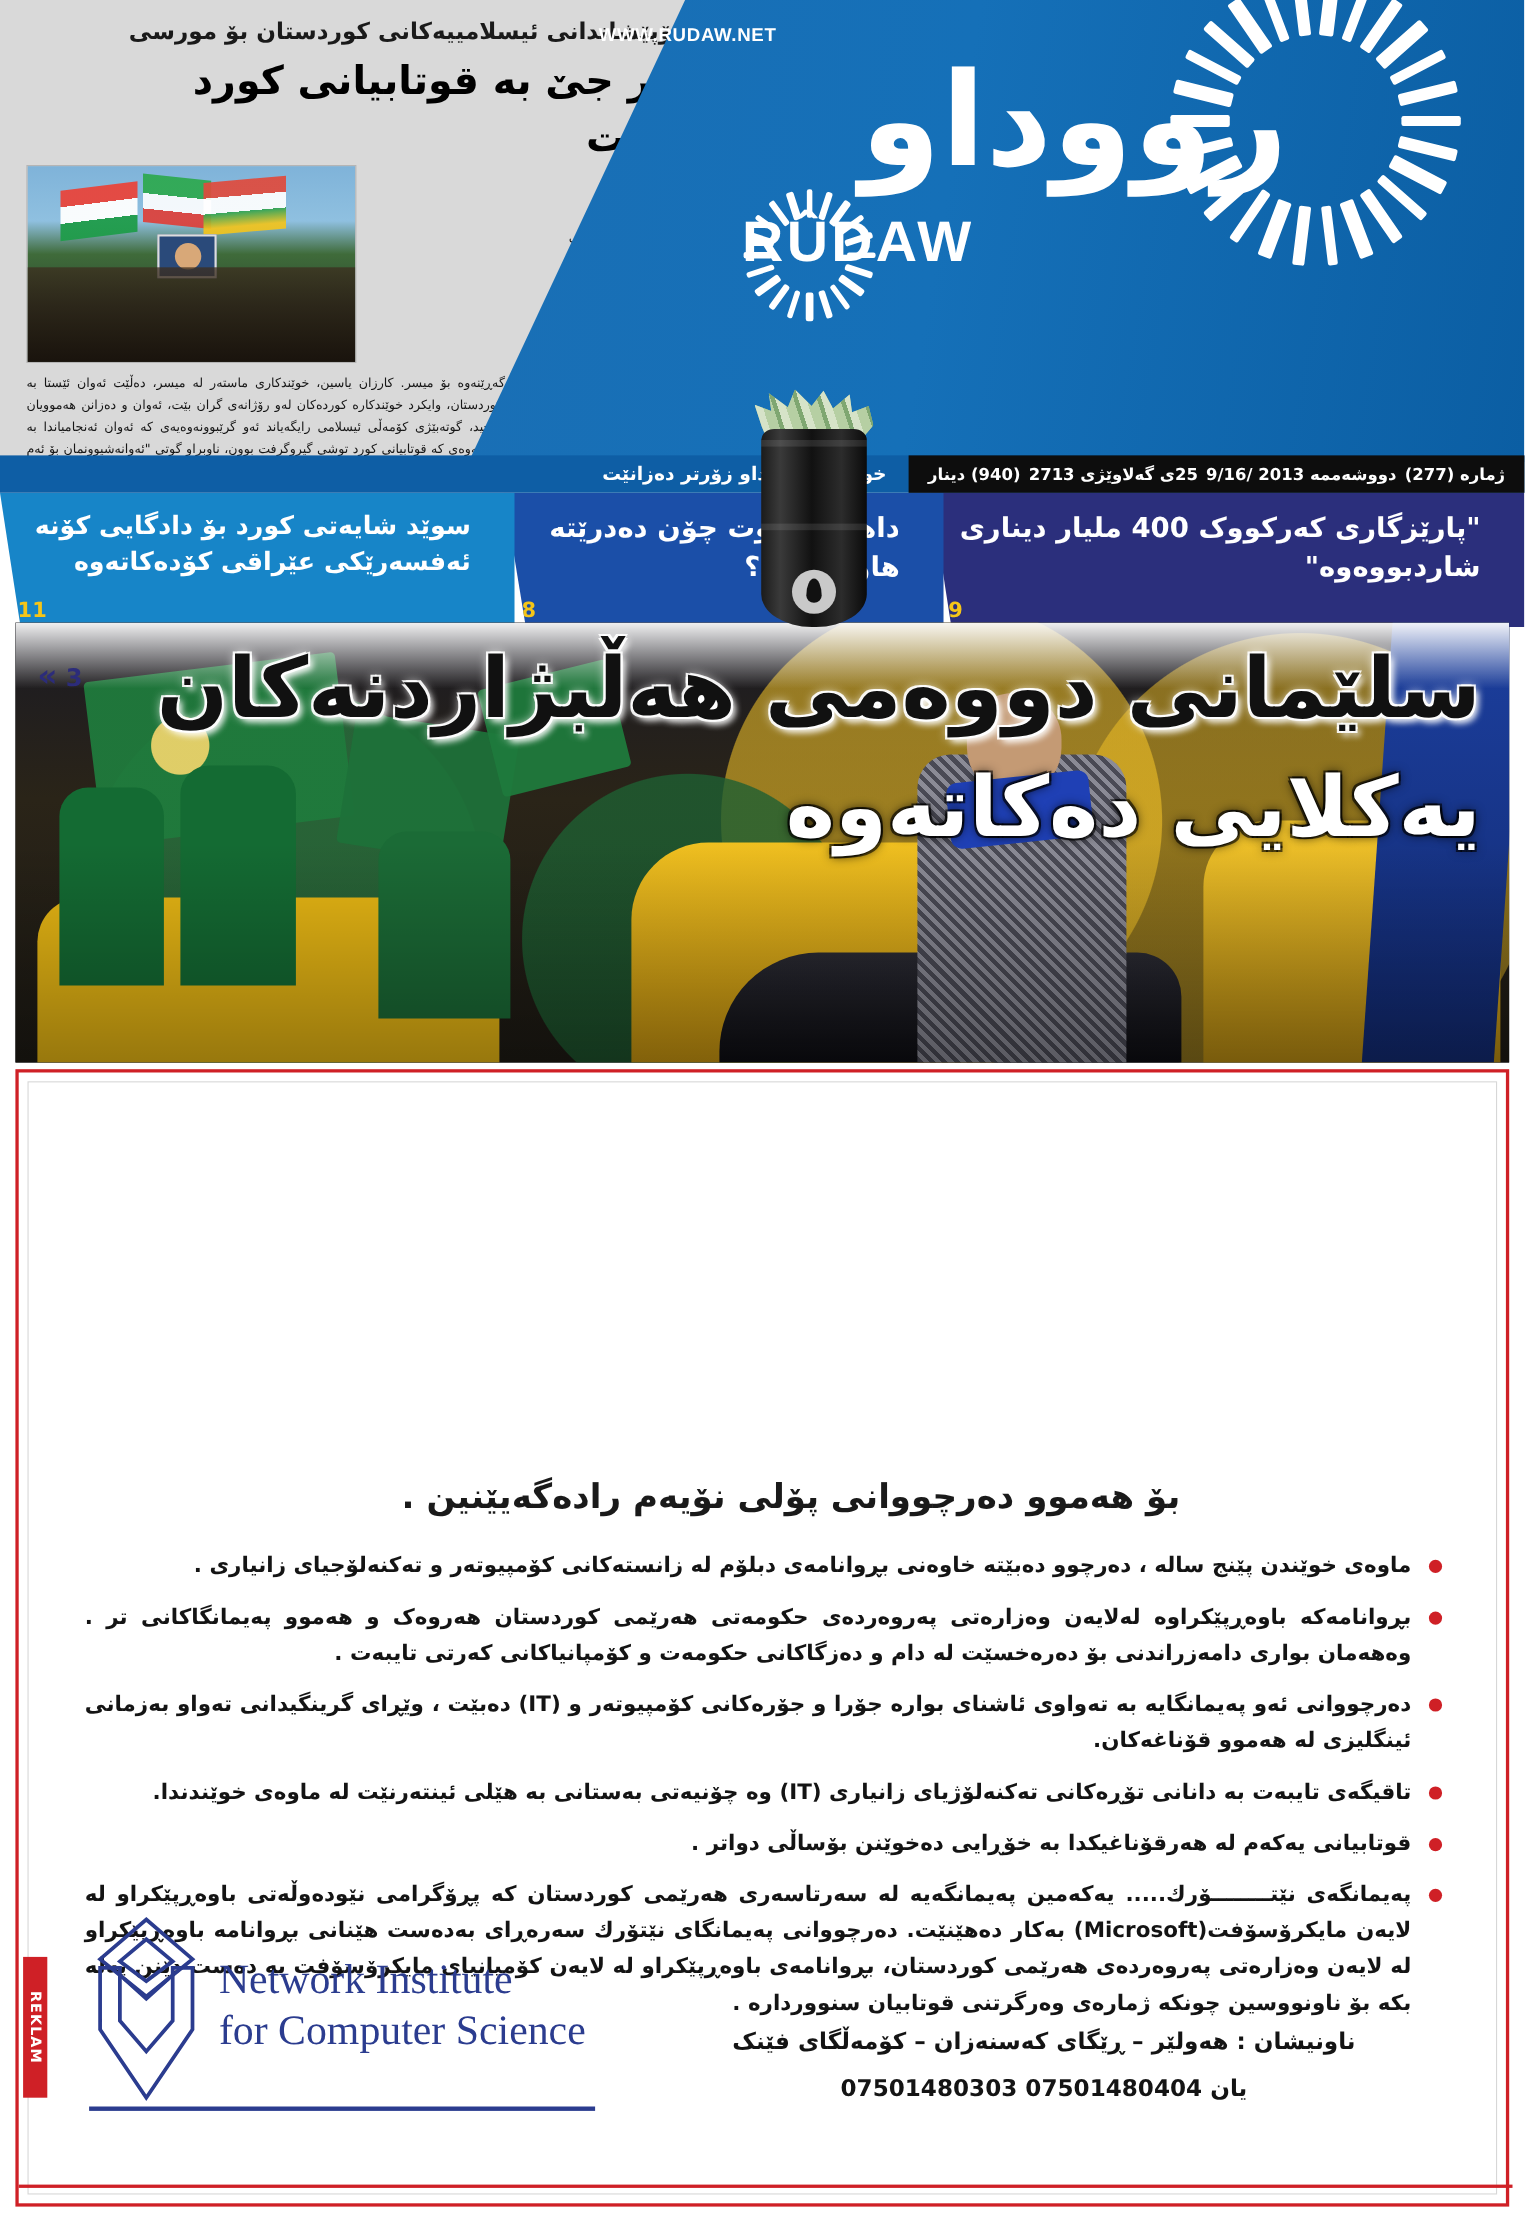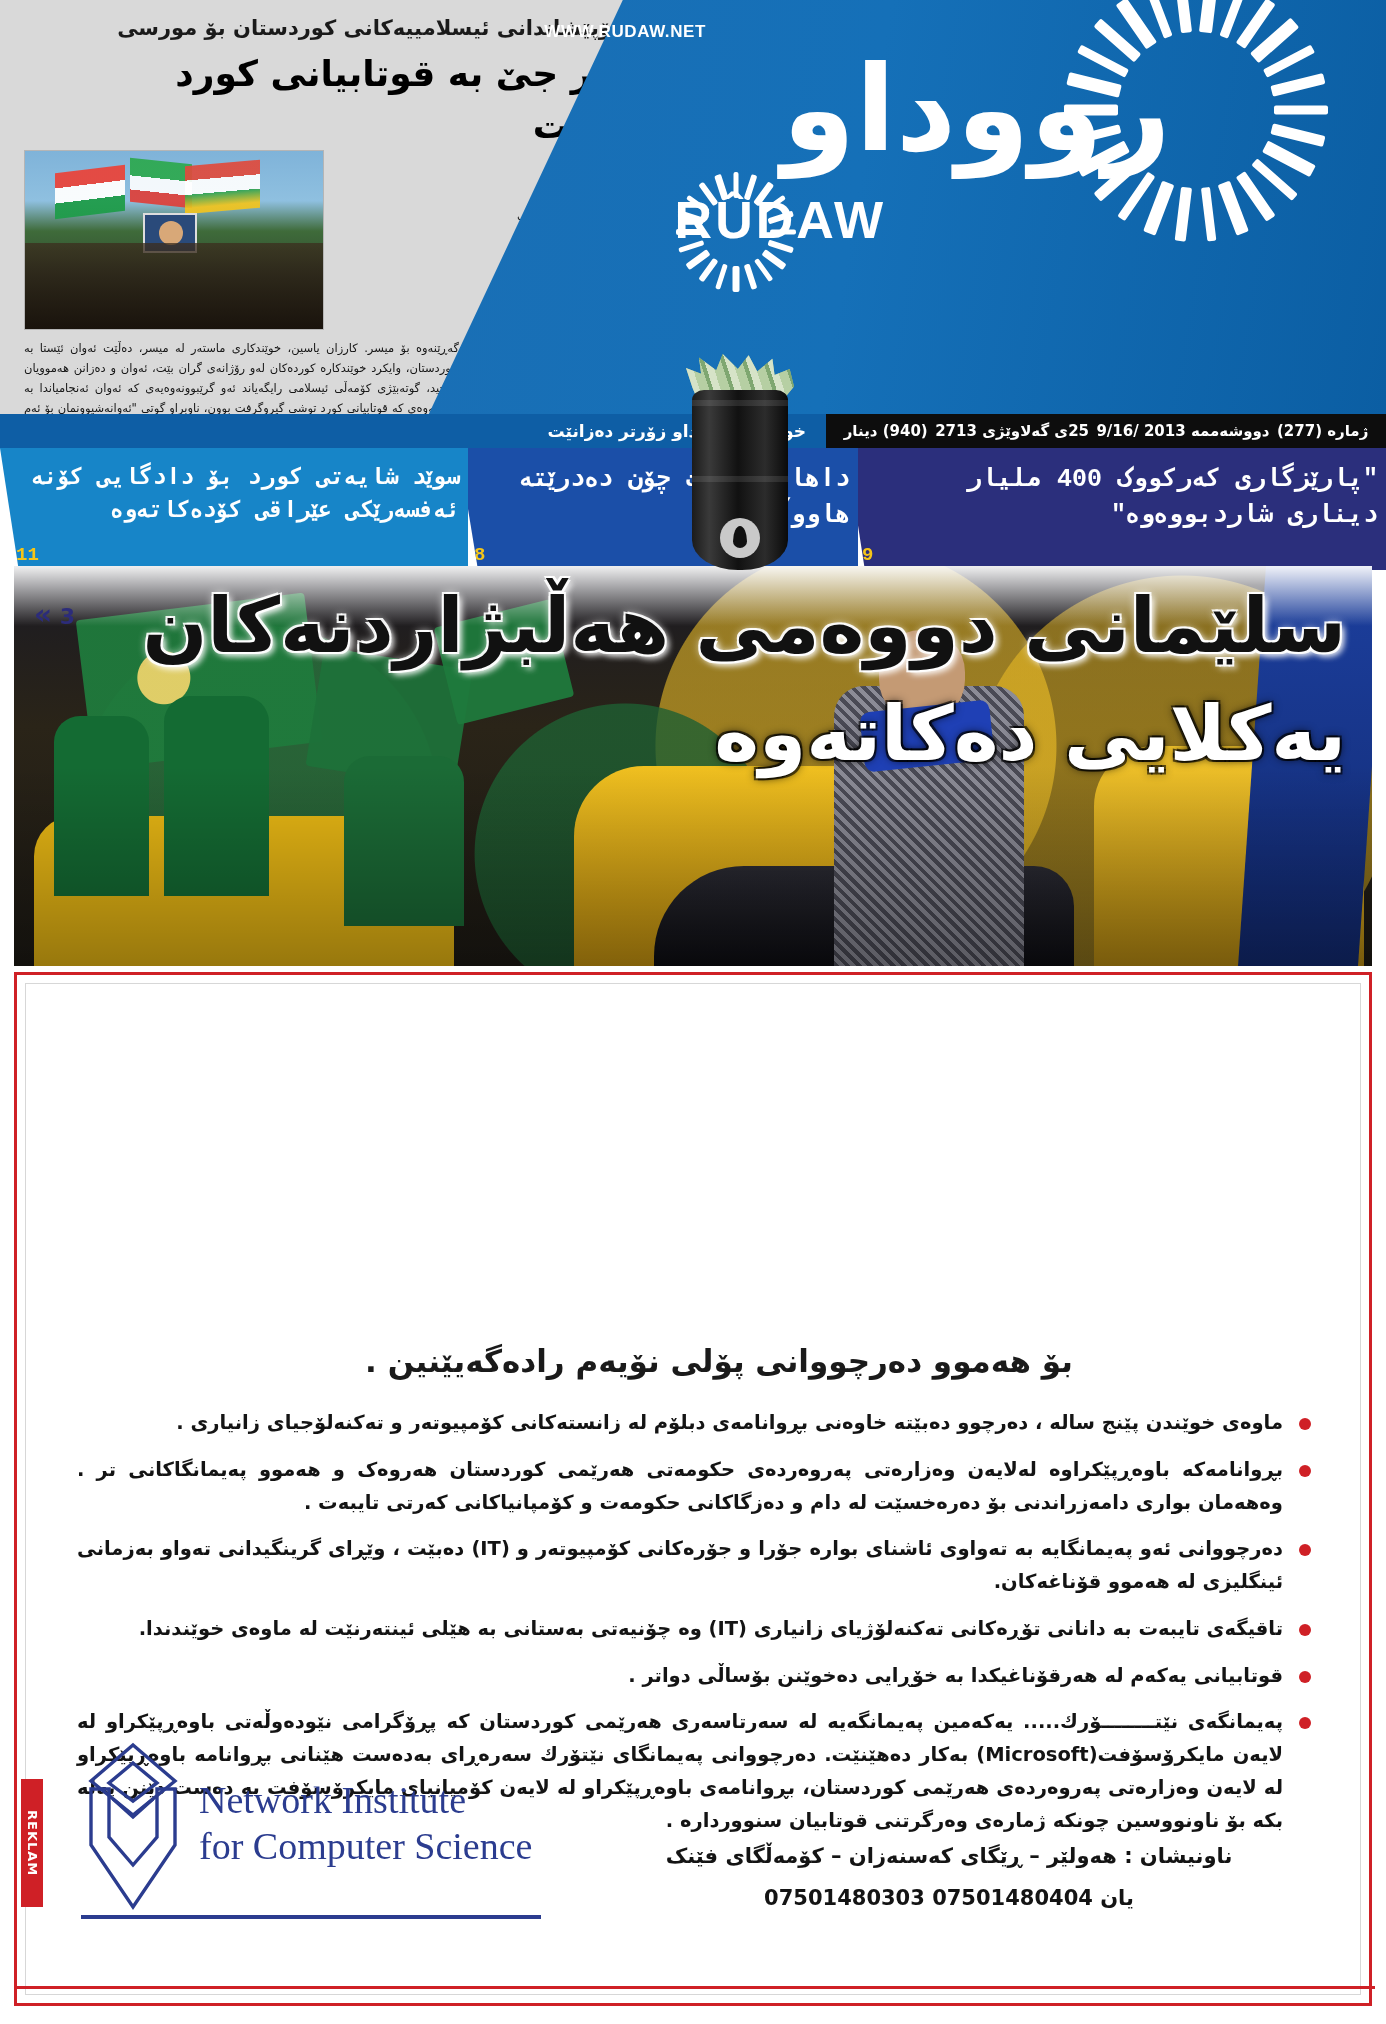--- a/index.html
+++ b/index.html
@@ -193,22 +193,21 @@
     position: absolute;
     left: 0; top: 448px;
     width: 1386px;
     height: 122px;
   }
   .teaser {
     position: absolute;
     top: 0;
     height: 122px;
     color: #ffffff;
-    padding: 14px 8px 0 24px;
-    font-family: Liberation Mono, monospace;
+    padding: 14px 40px 0 24px;
   }
   .t1 { right: 0;    width: 540px; background:#2b2f7c;
         clip-path: polygon(0 0, 100% 0, 100% 100%, 3.5% 100%); }
   .t2 { right: 528px; width: 400px; background:#1b4fa8;
         clip-path: polygon(0 0, 100% 0, 100% 100%, 5% 100%); }
   .t3 { right: 918px; width: 468px; background:#1785c8;
         clip-path: polygon(0 0, 100% 0, 100% 100%, 4% 100%); }
   .teaser-title {
     text-align: right;
     font-size: 25px;

